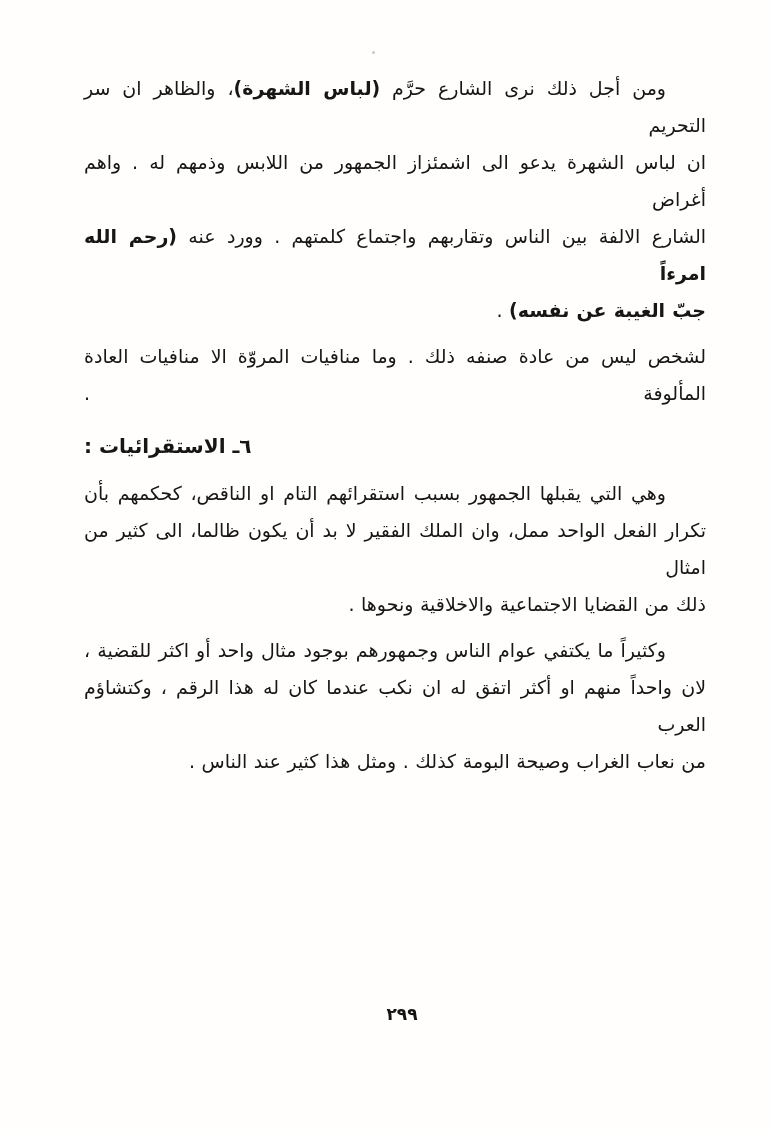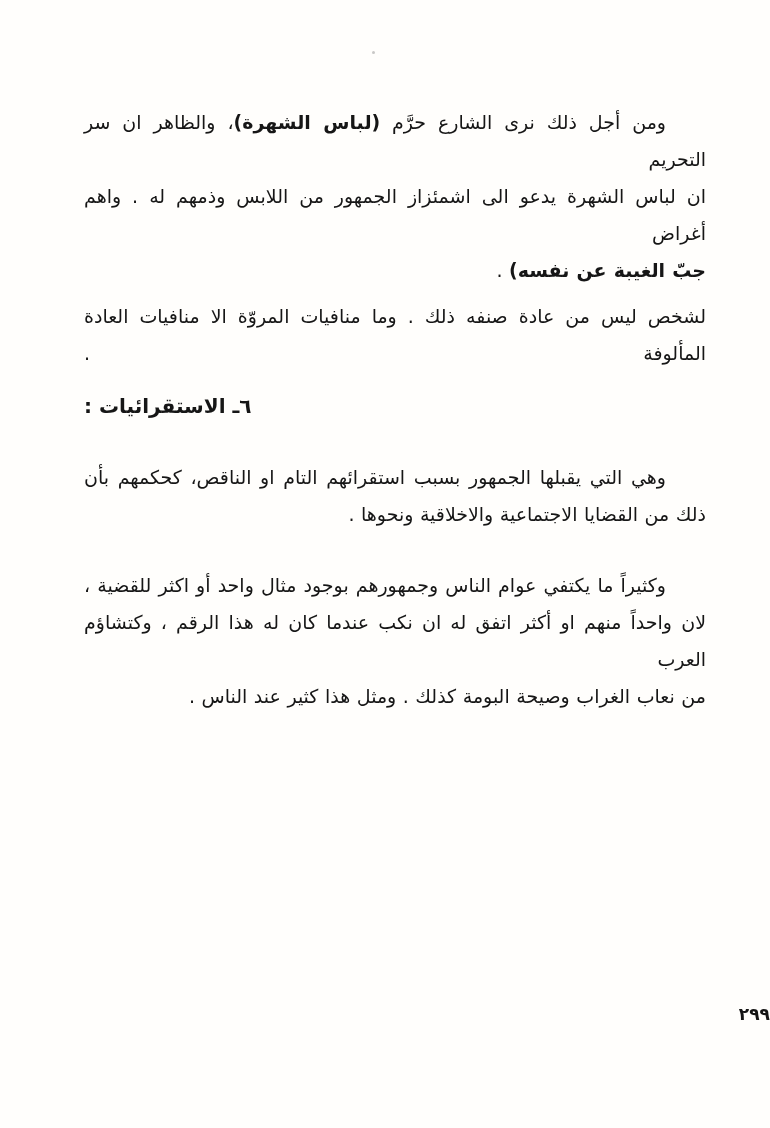--- a/index.html
+++ b/index.html
@@ -36,36 +36,36 @@
     text-align: justify;
     text-align-last: justify;
     word-spacing: 0.5px;
   }
   .line.end {
     text-align: right;
     text-align-last: right;
   }
   .para .line.first {
     text-indent: 40px;
-    margin-top: 34px;
   }
   .seg { font-weight: normal; }
   .seg.bold { font-weight: bold; text-align: right; }
   .heading {
     font-size: 20px;
     font-weight: bold;
     line-height: 37px;
     margin: 16px 0 10px 0;
     text-align: left;
   }
   .page-number {
     position: absolute;
     top: 1004px;
     left: 34px;
     right: 0;
+    text-align: center;
     font-size: 17px;
     font-weight: bold;
     letter-spacing: 2px;
     direction: rtl;
     color: #141414;
   }
   .speck {
     position: absolute;
     width: 3px;
     height: 3px;
@@ -80,31 +80,33 @@
 
 <div class="page">
 
   <span class="speck s1"></span>
 
   <div class="text-block">
 
     <div class="para">
         <div class="line first"><span class="seg">ومن أجل ذلك نرى الشارع حرَّم </span><span class="seg bold">(لباس الشهرة)</span><span class="seg">، والظاهر ان سر التحريم</span></div>
         <div class="line"><span class="seg">ان لباس الشهرة يدعو الى اشمئزاز الجمهور من اللابس وذمهم له . واهم أغراض</span></div>
+        <div class="line"><span class="seg">الشارع الالفة بين الناس وتقاربهم واجتماع كلمتهم . وورد عنه </span><span class="seg bold">(رحم الله امرءاً</span></div>
         <div class="line end"><span class="seg bold">جبّ الغيبة عن نفسه)</span><span class="seg"> .</span></div>
       </div>
 
     <div class="para">
         <div class="line"><span class="seg">لشخص ليس من عادة صنفه ذلك . وما منافيات المروّة الا منافيات العادة المألوفة .</span></div>
       </div>
 
     <h2 class="heading">٦ـ الاستقرائيات :</h2>
 
     <div class="para">
         <div class="line first"><span class="seg">وهي التي يقبلها الجمهور بسبب استقرائهم التام او الناقص، كحكمهم بأن</span></div>
+        <div class="line"><span class="seg">تكرار الفعل الواحد ممل، وان الملك الفقير لا بد أن يكون ظالما، الى كثير من امثال</span></div>
         <div class="line end"><span class="seg">ذلك من القضايا الاجتماعية والاخلاقية ونحوها .</span></div>
       </div>
 
     <div class="para">
         <div class="line first"><span class="seg">وكثيراً ما يكتفي عوام الناس وجمهورهم بوجود مثال واحد أو اكثر للقضية ،</span></div>
         <div class="line"><span class="seg">لان واحداً منهم او أكثر اتفق له ان نكب عندما كان له هذا الرقم ، وكتشاؤم العرب</span></div>
         <div class="line end"><span class="seg">من نعاب الغراب وصيحة البومة كذلك . ومثل هذا كثير عند الناس .</span></div>
       </div>
 
   </div>

